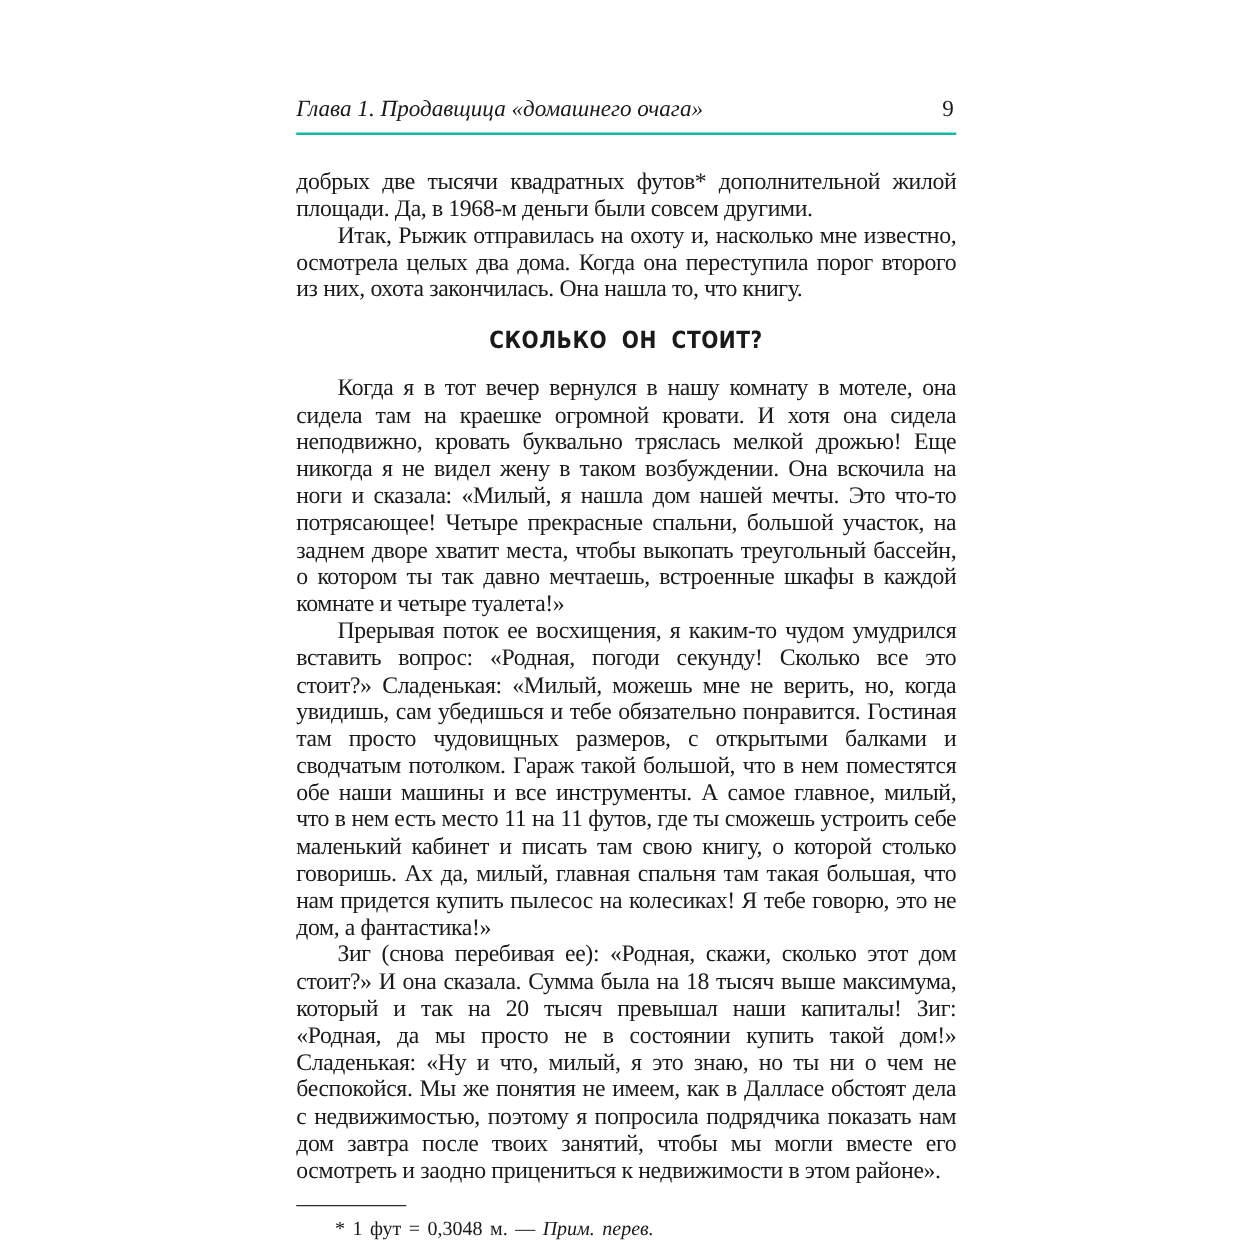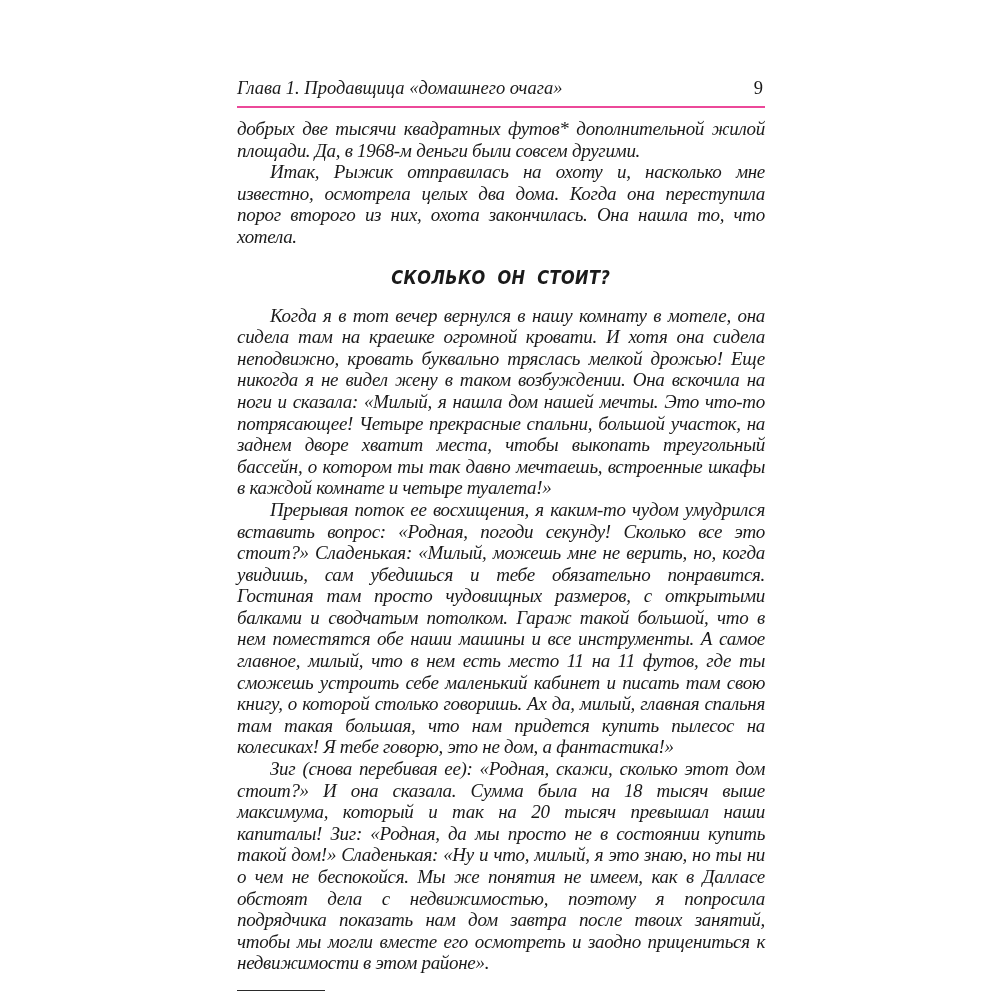--- a/index.html
+++ b/index.html
@@ -24,34 +24,33 @@
     padding-top: 78px;
   }
   .running-head {
     display: flex;
     justify-content: space-between;
     align-items: baseline;
     font-style: italic;
     font-size: 18.5px;
     line-height: 21px;
     padding-bottom: 7px;
-    border-bottom: 2px solid #ec4899;
+    border-bottom: 2px solid #14b8a6;
     gap: 44px;
   }
   .running-head .pageno {
     font-style: normal;
     padding-right: 2px;
   }
   .bodytext {
-    margin-top: 10px;
+    margin-top: 27px;
     font-size: 19px;
     line-height: 21.6px;
     letter-spacing: -0.3px;
     text-align: justify;
-    font-style: italic;
   }
   .bodytext p {
     margin: 0;
     text-indent: 33px;
   }
   .bodytext p.no-indent {
     text-indent: 0;
   }
   .section-heading {
     margin: 16px 0 15px 0;
@@ -94,21 +93,21 @@
 <div class="page">
   <div class="content">
 
     <div class="running-head">
       <span class="title">Глава 1. Продавщица «домашнего очага»</span>
       <span class="pageno">9</span>
     </div>
 
     <div class="bodytext">
       <p class="no-indent">добрых две тысячи квадратных футов* дополнительной жилой площади. Да, в 1968-м деньги были совсем другими.</p>
-      <p>Итак, Рыжик отправилась на охоту и, насколько мне известно, осмотрела целых два дома. Когда она переступила порог второго из них, охота закончилась. Она нашла то, что хотела.</p>
+      <p>Итак, Рыжик отправилась на охоту и, насколько мне известно, осмотрела целых два дома. Когда она переступила порог второго из них, охота закончилась. Она нашла то, что книгу.</p>
 
       <div class="section-heading">
         <span class="squeeze">СКОЛЬКО ОН СТОИТ?</span>
       </div>
 
       <p>Когда я в тот вечер вернулся в нашу комнату в мотеле, она сидела там на краешке огромной кровати. И хотя она сидела неподвижно, кровать буквально тряслась мелкой дрожью! Еще никогда я не видел жену в таком возбуждении. Она вскочила на ноги и сказала: «Милый, я нашла дом нашей мечты. Это что-то потрясающее! Четыре прекрасные спальни, большой участок, на заднем дворе хватит места, чтобы выкопать треугольный бассейн, о котором ты так давно мечтаешь, встроенные шкафы в каждой комнате и четыре туалета!»</p>
       <p>Прерывая поток ее восхищения, я каким-то чудом умудрился вставить вопрос: «Родная, погоди секунду! Сколько все это стоит?» Сладенькая: «Милый, можешь мне не верить, но, когда увидишь, сам убедишься и тебе обязательно понравится. Гостиная там просто чудовищных размеров, с открытыми балками и сводчатым потолком. Гараж такой большой, что в нем поместятся обе наши машины и все инструменты. А самое главное, милый, что в нем есть место 11 на 11 футов, где ты сможешь устроить себе маленький кабинет и писать там свою книгу, о которой столько говоришь. Ах да, милый, главная спальня там такая большая, что нам придется купить пылесос на колесиках! Я тебе говорю, это не дом, а фантастика!»</p>
       <p>Зиг (снова перебивая ее): «Родная, скажи, сколько этот дом стоит?» И она сказала. Сумма была на 18 тысяч выше максимума, который и так на 20 тысяч превышал наши капиталы! Зиг: «Родная, да мы просто не в состоянии купить такой дом!» Сладенькая: «Ну и что, милый, я это знаю, но ты ни о чем не беспокойся. Мы же понятия не имеем, как в Далласе обстоят дела с недвижимостью, поэтому я попросила подрядчика показать нам дом завтра после твоих занятий, чтобы мы могли вместе его осмотреть и заодно прицениться к недвижимости в этом районе».</p>
     </div>
 

